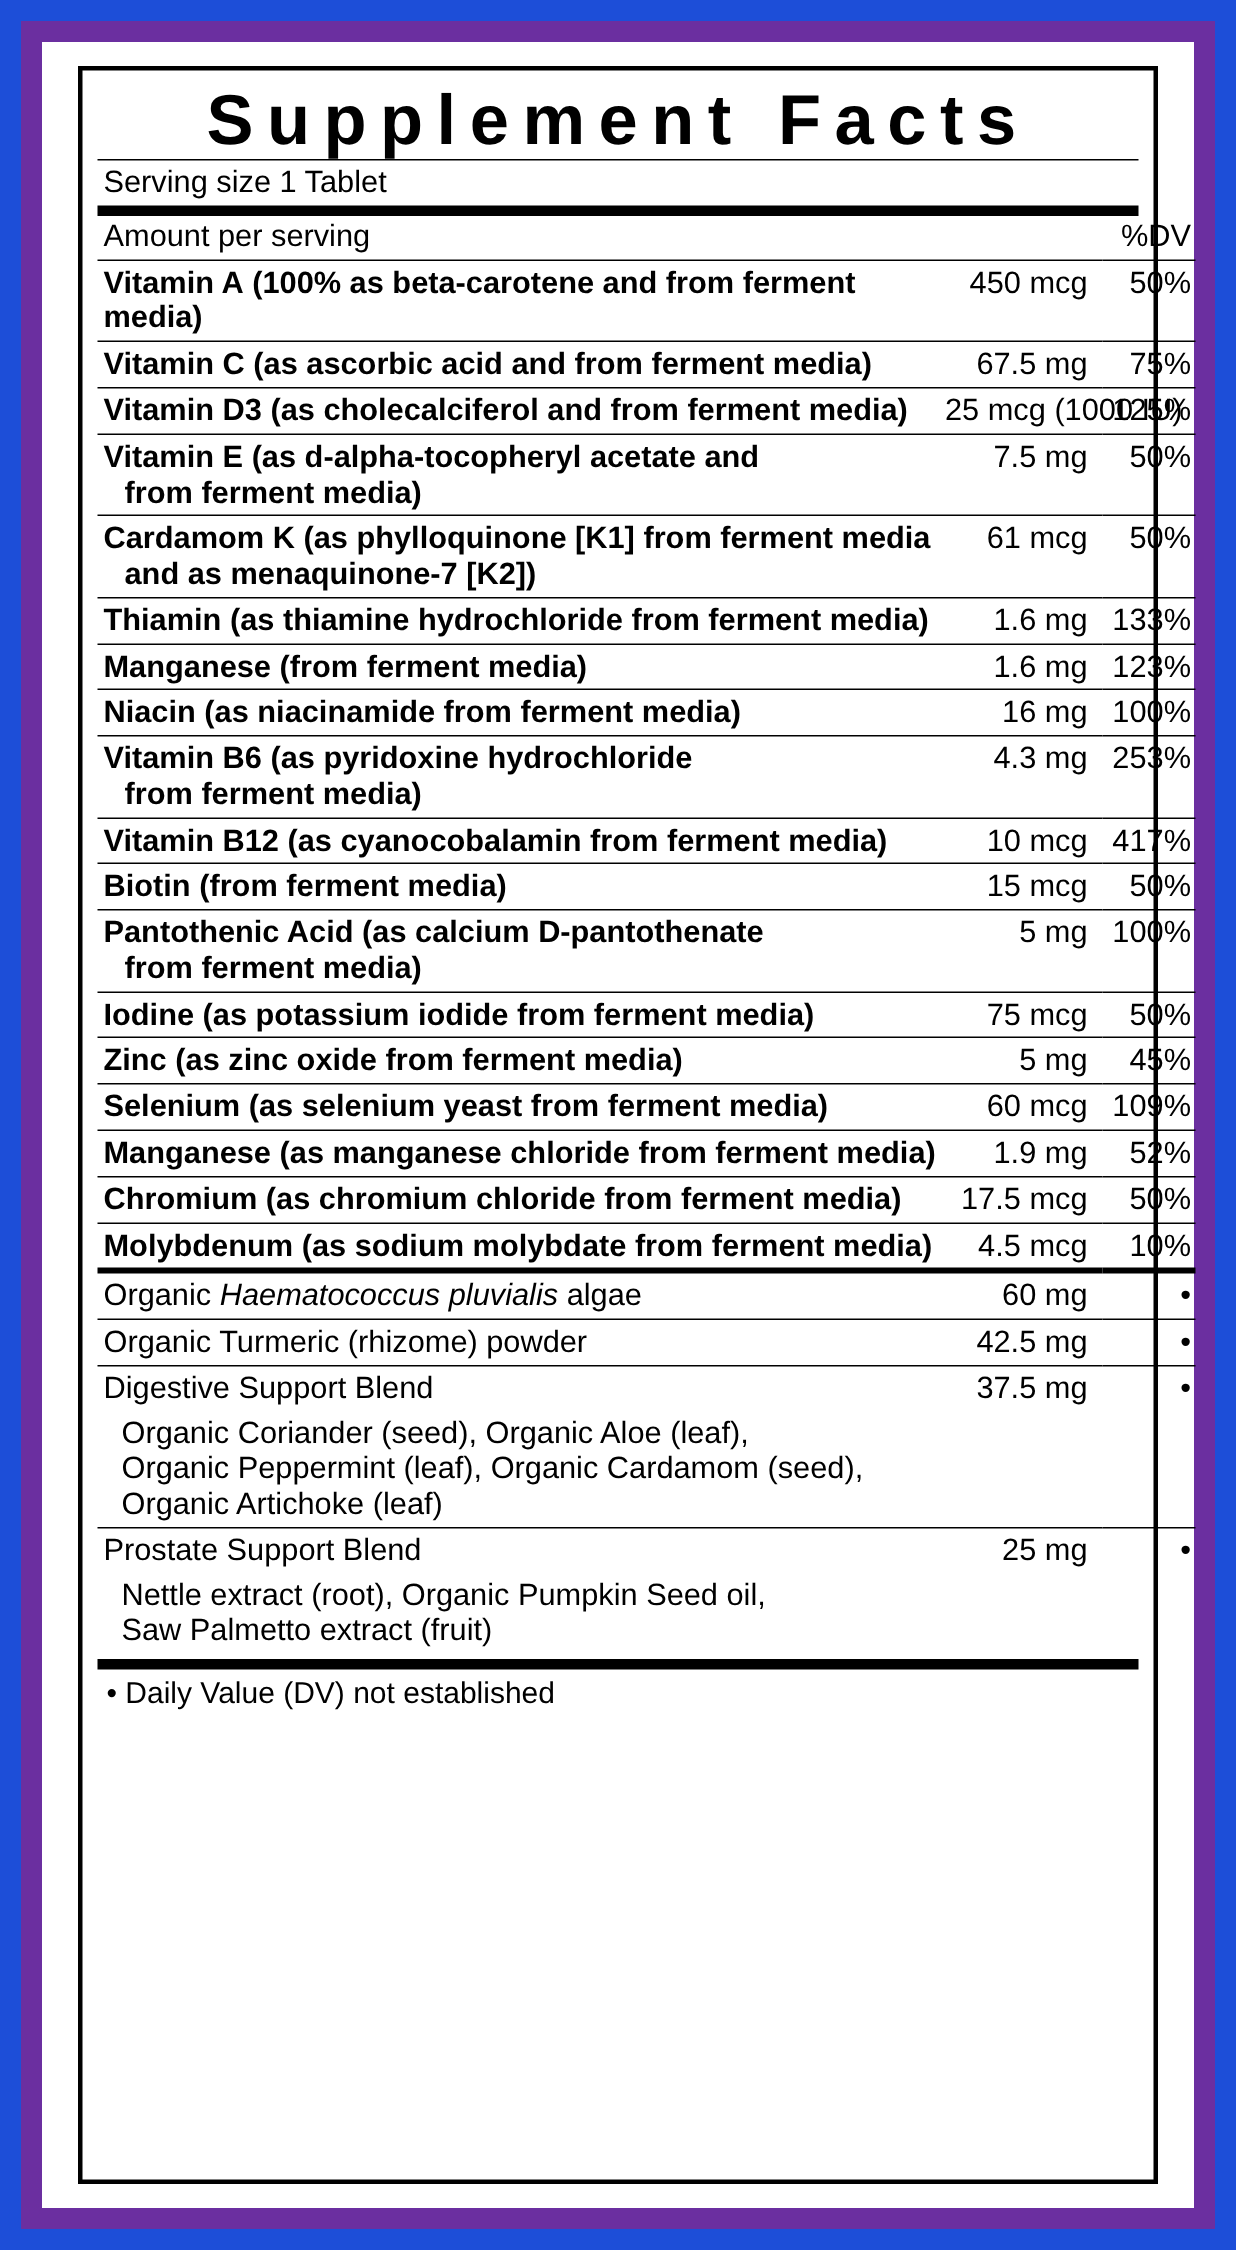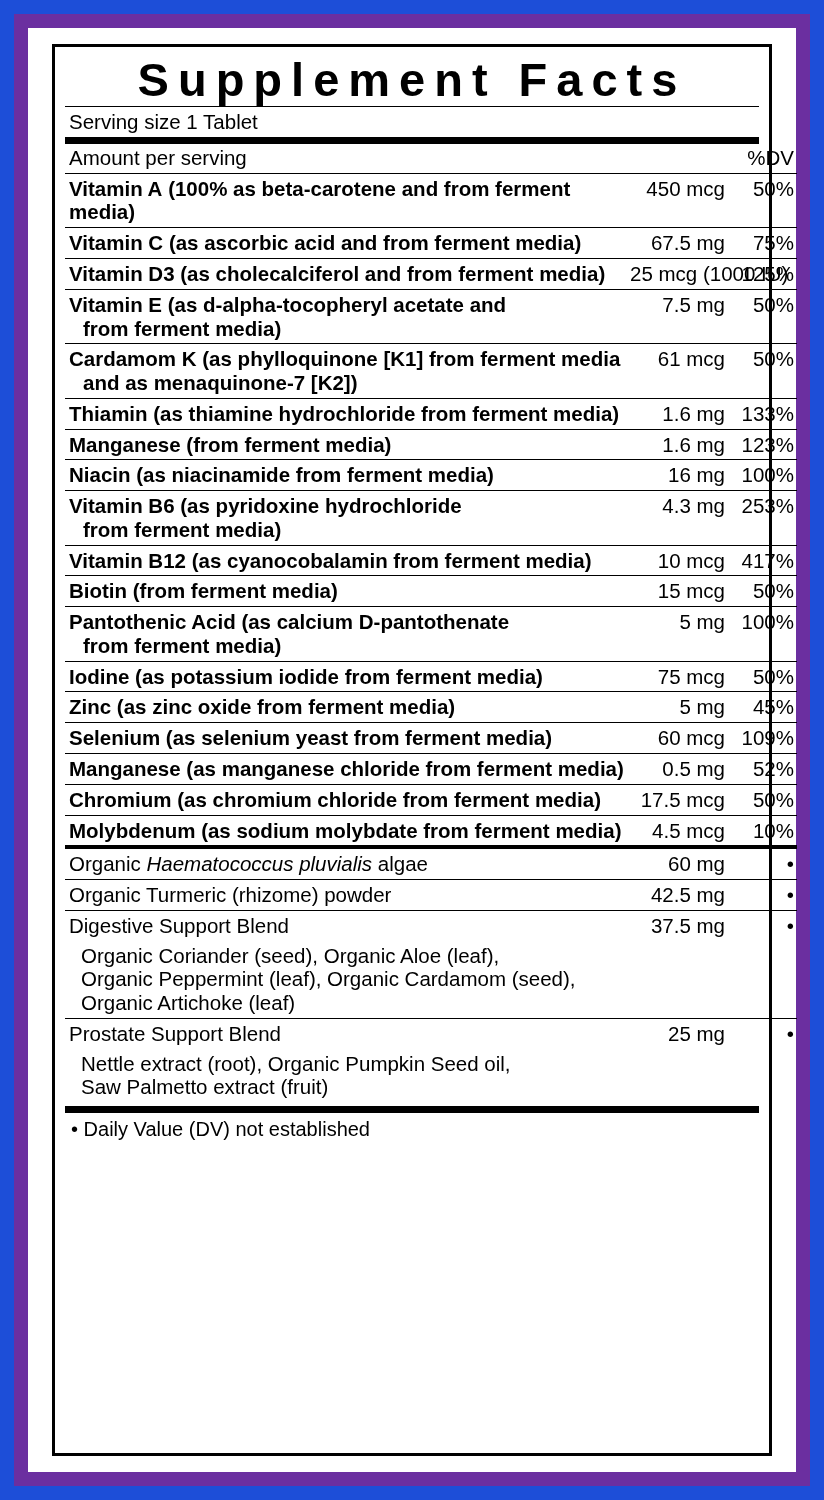--- a/index.html
+++ b/index.html
@@ -280,21 +280,21 @@
               </td>
               <td class="col-amt">60 mcg</td>
               <td class="col-dv">109%</td>
             </tr>
 
             <tr class="row-line">
               <td class="col-name">
                 <span class="nm">Manganese</span>
                 <span class="src">(as manganese chloride from ferment media)</span>
               </td>
-              <td class="col-amt">0.5 mg</td>
+              <td class="col-amt">1.9 mg</td>
               <td class="col-dv">52%</td>
             </tr>
 
             <tr class="row-line">
               <td class="col-name">
                 <span class="nm">Chromium</span>
                 <span class="src">(as chromium chloride from ferment media)</span>
               </td>
               <td class="col-amt">17.5 mcg</td>
               <td class="col-dv">50%</td>

